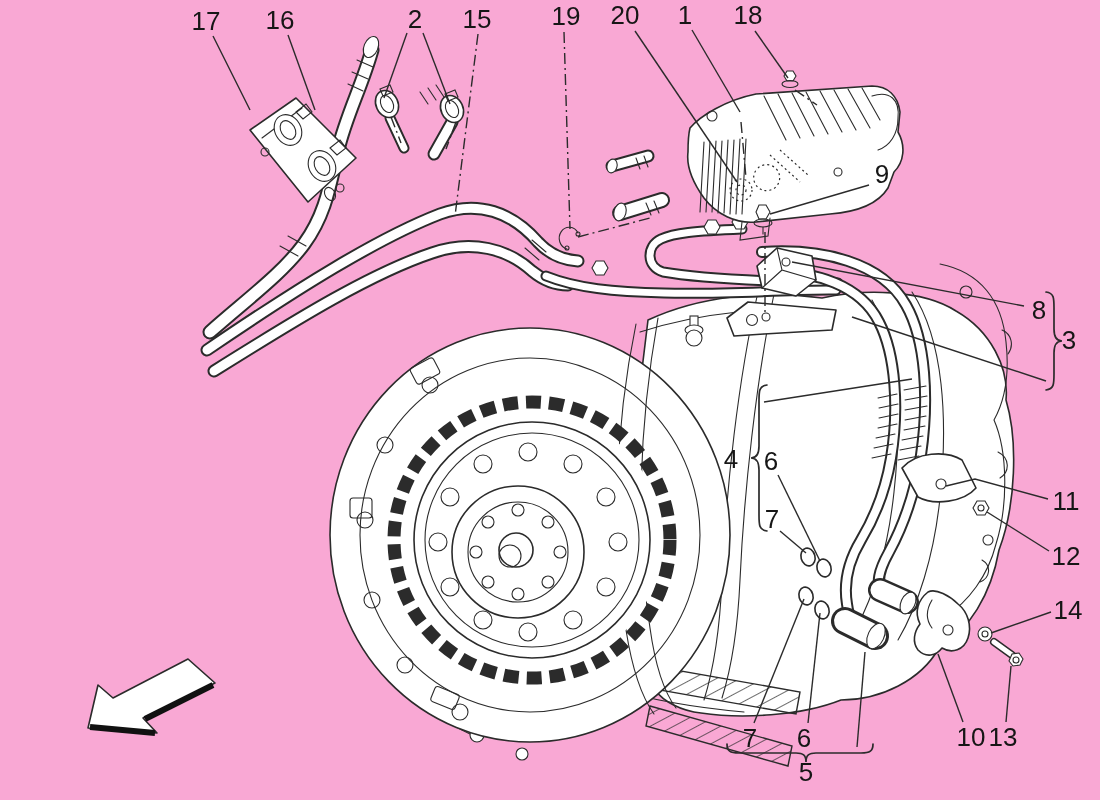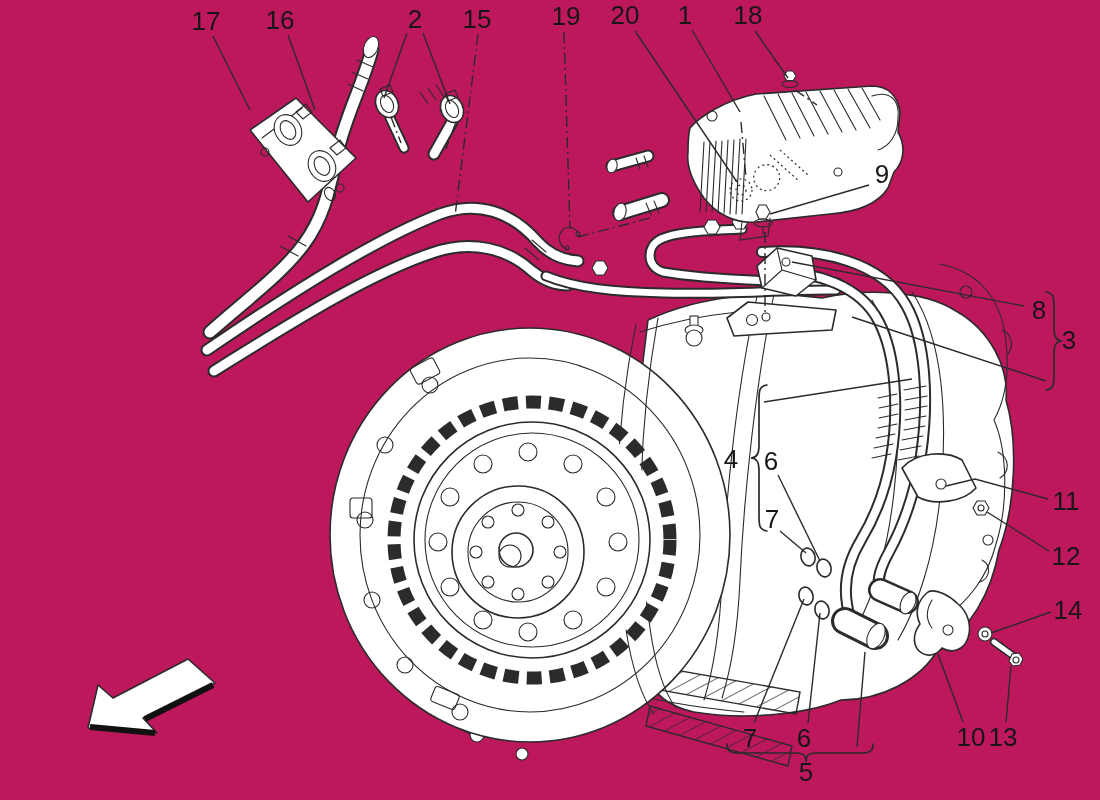--- a/index.html
+++ b/index.html
@@ -1,16 +1,16 @@
 <!DOCTYPE html>
 <html><head>
 <meta charset="utf-8">
 <style>
   html,body{margin:0;padding:0;background:#f2f2f2;}
-  .canvas{position:relative;width:1100px;height:800px;background:#be185d;overflow:hidden;text-align:right;}
+  .canvas{position:relative;width:1100px;height:800px;background:#f9a8d4;overflow:hidden;text-align:right;}
   svg{display:block;}
   .ln{stroke:#2b2b2b;stroke-width:1.6;fill:none;stroke-linecap:round;stroke-linejoin:round;}
   .ln2{stroke:#2b2b2b;stroke-width:1.1;fill:none;stroke-linecap:round;}
   .fw{fill:#ffffff;}
   .tube-o{stroke:#2b2b2b;fill:none;stroke-linecap:round;stroke-linejoin:round;}
   .tube-i{stroke:#ffffff;fill:none;stroke-linecap:round;stroke-linejoin:round;}
   .teeth{stroke:#2b2b2b;fill:none;}
   .dotted{stroke:#2b2b2b;fill:none;stroke-width:1.2;stroke-dasharray:2 3;}
   .leader{stroke:#2b2b2b;stroke-width:1.4;fill:none;}
   .dashdot{stroke-dasharray:11 4 2 4;}

